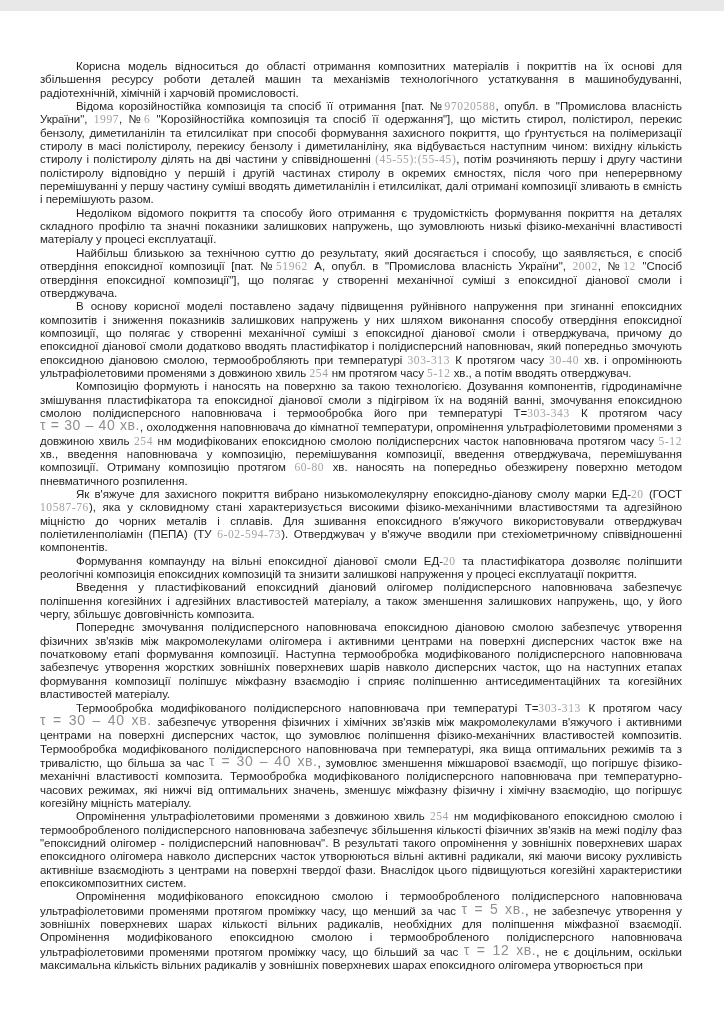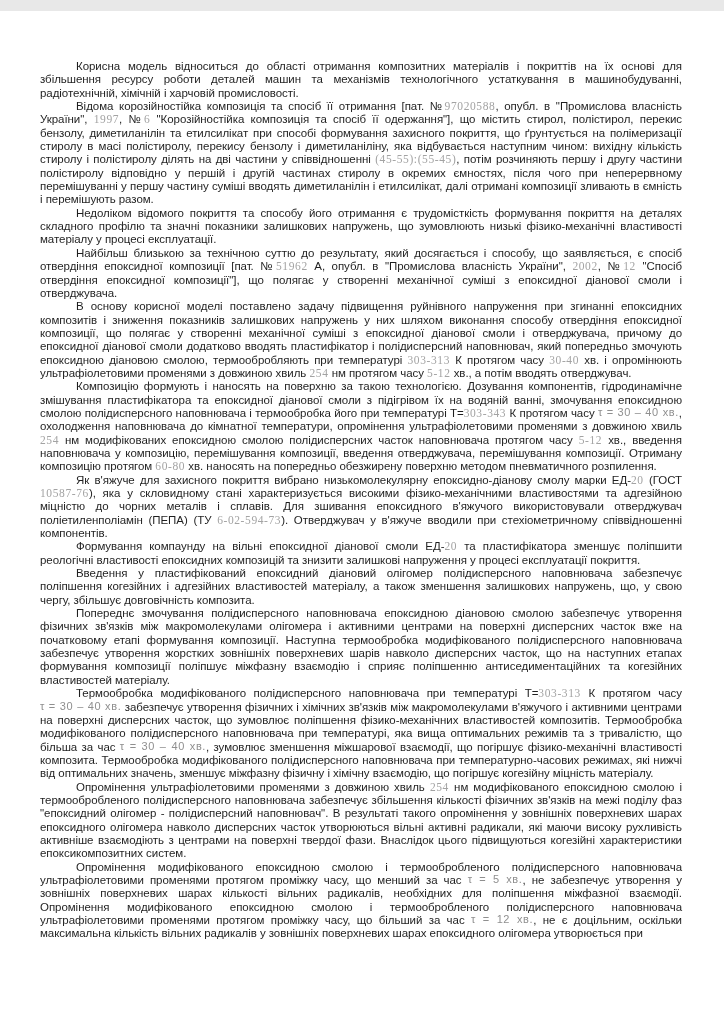--- a/index.html
+++ b/index.html
@@ -28,39 +28,39 @@
     text-indent: 36px;
   }
   .seg-normal { color: #1f1f1f; }
   .seg-num {
     color: #a3a3a3;
     letter-spacing: 0.6px;
     font-family: Liberation Serif, serif;
   }
   .seg-formula {
     color: #8f8f8f;
-    font-size: 11px;
+    font-size: 14px;
     letter-spacing: 0.6px;
     position: relative;
     top: -1px;
     white-space: nowrap;
   }
 </style>
 </head>
 <body>
 
 <div class="page">
   <div class="doc">
       <p class="para"><span class="seg-normal">Корисна модель відноситься до області отримання композитних матеріалів і покриттів на їх основі для збільшення ресурсу роботи деталей машин та механізмів технологічного устаткування в машинобудуванні, радіотехнічній, хімічній і харчовій промисловості.</span></p>
       <p class="para"><span class="seg-normal">Відома корозійностійка композиція та спосіб її отримання [пат. №</span><span class="seg-num">97020588</span><span class="seg-normal">, опубл. в "Промислова власність України", </span><span class="seg-num">1997</span><span class="seg-normal">, №</span><span class="seg-num">6</span><span class="seg-normal"> "Корозійностійка композиція та спосіб її одержання"], що містить стирол, полістирол, перекис бензолу, диметиланілін та етилсилікат при способі формування захисного покриття, що ґрунтується на полімеризації стиролу в масі полістиролу, перекису бензолу і диметиланіліну, яка відбувається наступним чином: вихідну кількість стиролу і полістиролу ділять на дві частини у співвідношенні </span><span class="seg-num">(45-55):(55-45)</span><span class="seg-normal">, потім розчиняють першу і другу частини полістиролу відповідно у першій і другій частинах стиролу в окремих ємностях, після чого при неперервному перемішуванні у першу частину суміші вводять диметиланілін і етилсилікат, далі отримані композиції зливають в ємність і перемішують разом.</span></p>
       <p class="para"><span class="seg-normal">Недоліком відомого покриття та способу його отримання є трудомісткість формування покриття на деталях складного профілю та значні показники залишкових напружень, що зумовлюють низькі фізико-механічні властивості матеріалу у процесі експлуатації.</span></p>
       <p class="para"><span class="seg-normal">Найбільш близькою за технічною суттю до результату, який досягається і способу, що заявляється, є спосіб отвердіння епоксидної композиції [пат. №</span><span class="seg-num">51962</span><span class="seg-normal"> А, опубл. в "Промислова власність України", </span><span class="seg-num">2002</span><span class="seg-normal">, №</span><span class="seg-num">12</span><span class="seg-normal"> "Спосіб отвердіння епоксидної композиції"], що полягає у створенні механічної суміші з епоксидної діанової смоли і отверджувача.</span></p>
       <p class="para"><span class="seg-normal">В основу корисної моделі поставлено задачу підвищення руйнівного напруження при згинанні епоксидних композитів і зниження показників залишкових напружень у них шляхом виконання способу отвердіння епоксидної композиції, що полягає у створенні механічної суміші з епоксидної діанової смоли і отверджувача, причому до епоксидної діанової смоли додатково вводять пластифікатор і полідисперсний наповнювач, який попередньо змочують епоксидною діановою смолою, термообробляють при температурі </span><span class="seg-num">303-313</span><span class="seg-normal"> К протягом часу </span><span class="seg-num">30-40</span><span class="seg-normal"> хв. і опромінюють ультрафіолетовими променями з довжиною хвиль </span><span class="seg-num">254</span><span class="seg-normal"> нм протягом часу </span><span class="seg-num">5-12</span><span class="seg-normal"> хв., а потім вводять отверджувач.</span></p>
       <p class="para"><span class="seg-normal">Композицію формують і наносять на поверхню за такою технологією. Дозування компонентів, гідродинамічне змішування пластифікатора та епоксидної діанової смоли з підігрівом їх на водяній ванні, змочування епоксидною смолою полідисперсного наповнювача і термообробка його при температурі Т=</span><span class="seg-num">303-343</span><span class="seg-normal"> К протягом часу </span><span class="seg-formula">τ = 30 – 40 хв.</span><span class="seg-normal">, охолодження наповнювача до кімнатної температури, опромінення ультрафіолетовими променями з довжиною хвиль </span><span class="seg-num">254</span><span class="seg-normal"> нм модифікованих епоксидною смолою полідисперсних часток наповнювача протягом часу </span><span class="seg-num">5-12</span><span class="seg-normal"> хв., введення наповнювача у композицію, перемішування композиції, введення отверджувача, перемішування композиції. Отриману композицію протягом </span><span class="seg-num">60-80</span><span class="seg-normal"> хв. наносять на попередньо обезжирену поверхню методом пневматичного розпилення.</span></p>
       <p class="para"><span class="seg-normal">Як в'яжуче для захисного покриття вибрано низькомолекулярну епоксидно-діанову смолу марки ЕД-</span><span class="seg-num">20</span><span class="seg-normal"> (ГОСТ </span><span class="seg-num">10587-76</span><span class="seg-normal">), яка у скловидному стані характеризується високими фізико-механічними властивостями та адгезійною міцністю до чорних металів і сплавів. Для зшивання епоксидного в'яжучого використовували отверджувач поліетиленполіамін (ПЕПА) (ТУ </span><span class="seg-num">6-02-594-73</span><span class="seg-normal">). Отверджувач у в'яжуче вводили при стехіометричному співвідношенні компонентів.</span></p>
-      <p class="para"><span class="seg-normal">Формування компаунду на вільні епоксидної діанової смоли ЕД-</span><span class="seg-num">20</span><span class="seg-normal"> та пластифікатора зменшує поліпшити реологічні властивості епоксидних композицій та знизити залишкові напруження у процесі експлуатації покриття.</span></p>
-      <p class="para"><span class="seg-normal">Введення у пластифікований епоксидний діановий олігомер полідисперсного наповнювача забезпечує поліпшення когезійних і адгезійних властивостей матеріалу, а також зменшення залишкових напружень, що, у свою чергу, збільшує довговічність композита.</span></p>
+      <p class="para"><span class="seg-normal">Формування компаунду на вільні епоксидної діанової смоли ЕД-</span><span class="seg-num">20</span><span class="seg-normal"> та пластифікатора дозволяє поліпшити реологічні композиція епоксидних композицій та знизити залишкові напруження у процесі експлуатації покриття.</span></p>
+      <p class="para"><span class="seg-normal">Введення у пластифікований епоксидний діановий олігомер полідисперсного наповнювача забезпечує поліпшення когезійних і адгезійних властивостей матеріалу, а також зменшення залишкових напружень, що, у його чергу, збільшує довговічність композита.</span></p>
       <p class="para"><span class="seg-normal">Попереднє змочування полідисперсного наповнювача епоксидною діановою смолою забезпечує утворення фізичних зв'язків між макромолекулами олігомера і активними центрами на поверхні дисперсних часток вже на початковому етапі формування композиції. Наступна термообробка модифікованого полідисперсного наповнювача забезпечує утворення жорстких зовнішніх поверхневих шарів навколо дисперсних часток, що на наступних етапах формування композиції поліпшує міжфазну взаємодію і сприяє поліпшенню антиседиментаційних та когезійних властивостей матеріалу.</span></p>
       <p class="para"><span class="seg-normal">Термообробка модифікованого полідисперсного наповнювача при температурі Т=</span><span class="seg-num">303-313</span><span class="seg-normal"> К протягом часу </span><span class="seg-formula">τ = 30 – 40 хв.</span><span class="seg-normal"> забезпечує утворення фізичних і хімічних зв'язків між макромолекулами в'яжучого і активними центрами на поверхні дисперсних часток, що зумовлює поліпшення фізико-механічних властивостей композитів. Термообробка модифікованого полідисперсного наповнювача при температурі, яка вища оптимальних режимів та з тривалістю, що більша за час </span><span class="seg-formula">τ = 30 – 40 хв.</span><span class="seg-normal">, зумовлює зменшення міжшарової взаємодії, що погіршує фізико-механічні властивості композита. Термообробка модифікованого полідисперсного наповнювача при температурно-часових режимах, які нижчі від оптимальних значень, зменшує міжфазну фізичну і хімічну взаємодію, що погіршує когезійну міцність матеріалу.</span></p>
       <p class="para"><span class="seg-normal">Опромінення ультрафіолетовими променями з довжиною хвиль </span><span class="seg-num">254</span><span class="seg-normal"> нм модифікованого епоксидною смолою і термообробленого полідисперсного наповнювача забезпечує збільшення кількості фізичних зв'язків на межі поділу фаз "епоксидний олігомер - полідисперсний наповнювач". В результаті такого опромінення у зовнішніх поверхневих шарах епоксидного олігомера навколо дисперсних часток утворюються вільні активні радикали, які маючи високу рухливість активніше взаємодіють з центрами на поверхні твердої фази. Внаслідок цього підвищуються когезійні характеристики епоксикомпозитних систем.</span></p>
       <p class="para"><span class="seg-normal">Опромінення модифікованого епоксидною смолою і термообробленого полідисперсного наповнювача ультрафіолетовими променями протягом проміжку часу, що менший за час </span><span class="seg-formula">τ = 5 хв.</span><span class="seg-normal">, не забезпечує утворення у зовнішніх поверхневих шарах кількості вільних радикалів, необхідних для поліпшення міжфазної взаємодії. Опромінення модифікованого епоксидною смолою і термообробленого полідисперсного наповнювача ультрафіолетовими променями протягом проміжку часу, що більший за час </span><span class="seg-formula">τ = 12 хв.</span><span class="seg-normal">, не є доцільним, оскільки максимальна кількість вільних радикалів у зовнішніх поверхневих шарах епоксидного олігомера утворюється при</span></p>
     </div>
 </div>
 
 </body></html>

